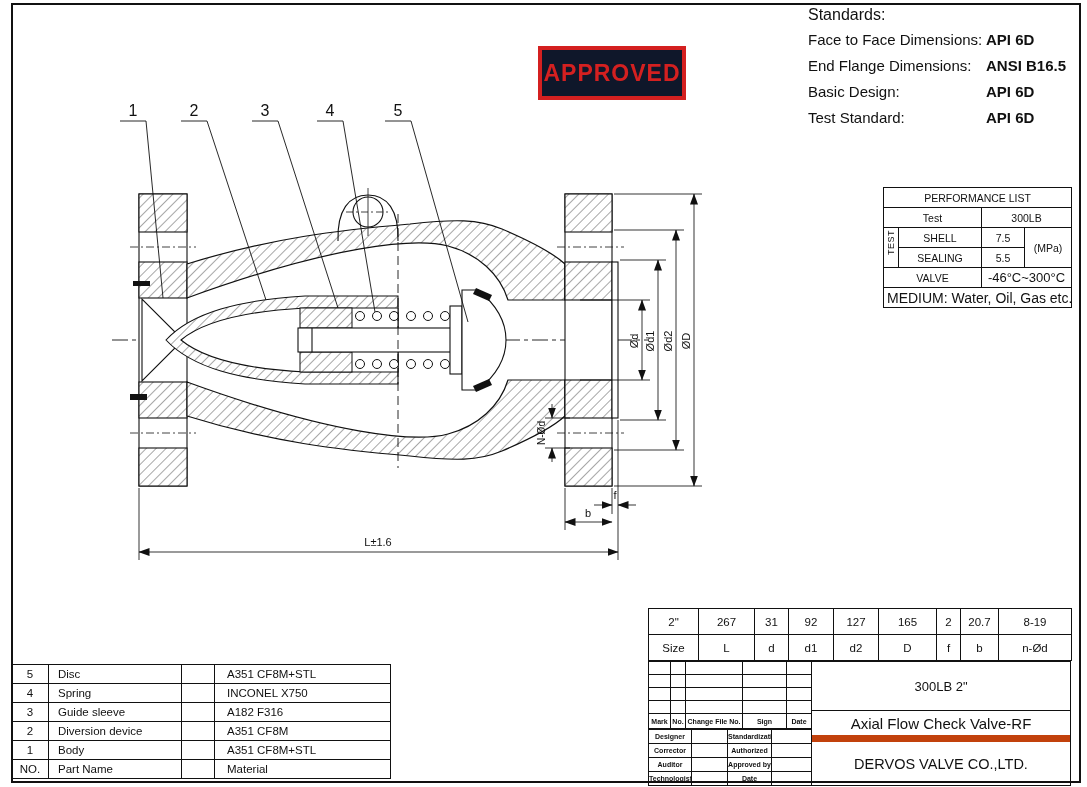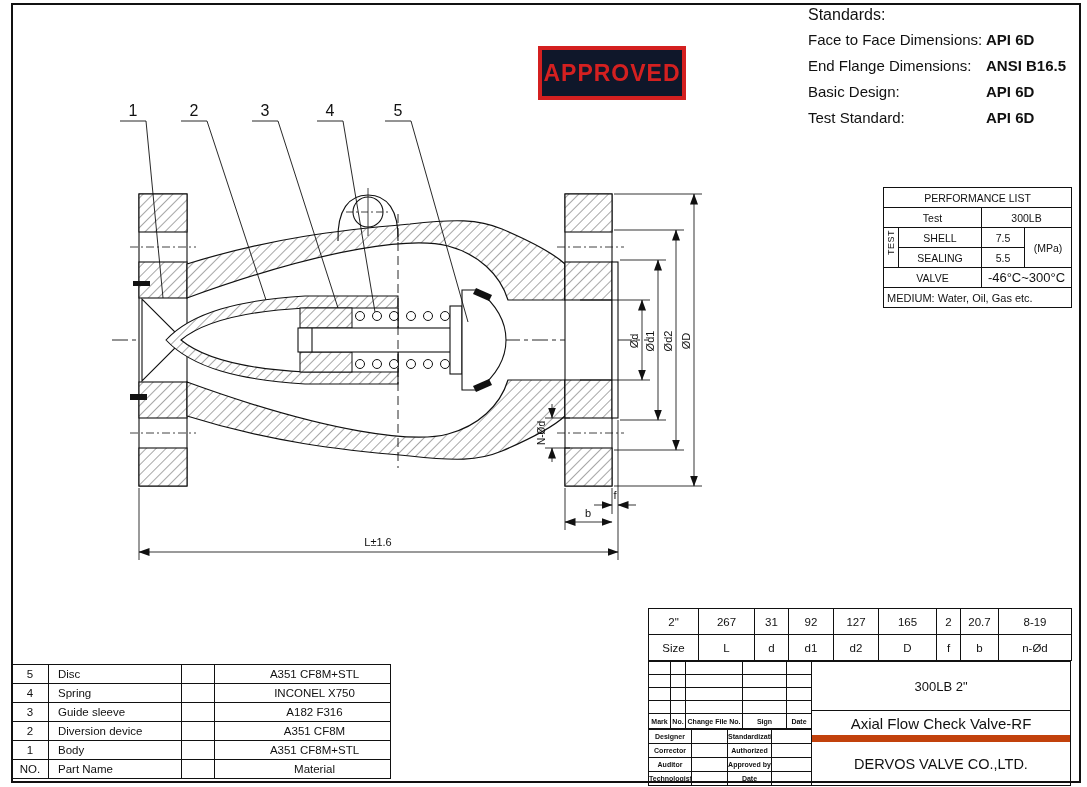--- a/index.html
+++ b/index.html
@@ -21,21 +21,21 @@
          color:#d42020;font-weight:800;font-size:23px;letter-spacing:1px;}
   
   table{border-collapse:collapse;table-layout:fixed;}
   td{border:1px solid #111;padding:0;text-align:center;vertical-align:middle;
      overflow:hidden;white-space:nowrap;}
   
   .perf{left:883px;top:187px;}
   .perf table{width:188px;font-size:10.5px;}
   .perf td{height:19px;}
   .perf .vert{transform:rotate(-90deg);font-size:9px;letter-spacing:0.5px;}
-  .perf .medium{text-align:left;padding-left:3px;font-size:11px;}
+  .perf .medium{text-align:left;padding-left:3px;font-size:14px;}
   
   .dimblock{left:648px;top:608px;width:423px;}
   .dim-table{width:423px;font-size:11.5px;}
   .dim-table td{height:25px;}
   .lower{display:flex;width:423px;}
   .rev{width:163px;flex:none;}
   .rev table{width:163px;}
   .rev .empty td{height:12px;}
   .rev .hdr td{height:14px;font-size:7px;font-weight:bold;}
   .rev .sig td{height:13px;font-size:7px;font-weight:bold;}
@@ -43,21 +43,21 @@
        box-sizing:border-box;}
   .ttl div{display:flex;align-items:center;justify-content:center;box-sizing:border-box;}
   .ttl .t1{height:49px;font-size:13px;border-bottom:1px solid #111;}
   .ttl .t2{height:31px;font-size:15px;border-bottom:7px solid #c2410c;}
   .ttl .t3{flex:1;font-size:14.5px;}
   
   .bom{left:11px;top:664px;}
   .bom table{width:379px;font-size:11.5px;}
   .bom td{height:18px;}
   .bom .nm{text-align:left;padding-left:9px;}
-  .bom .mt{text-align:center;padding-left:24px;}
+  .bom .mt{text-align:left;padding-left:12px;}
 </style>
 </head>
 <body>
 
 <div class="sheet">
   <div class="frame"></div>
 
   <svg class="abs" style="left:0;top:0;" width="1087" height="787" viewBox="0 0 1087 787">
     <defs>
       <pattern id="hatch" patternUnits="userSpaceOnUse" width="7" height="7" patternTransform="rotate(-45)">

